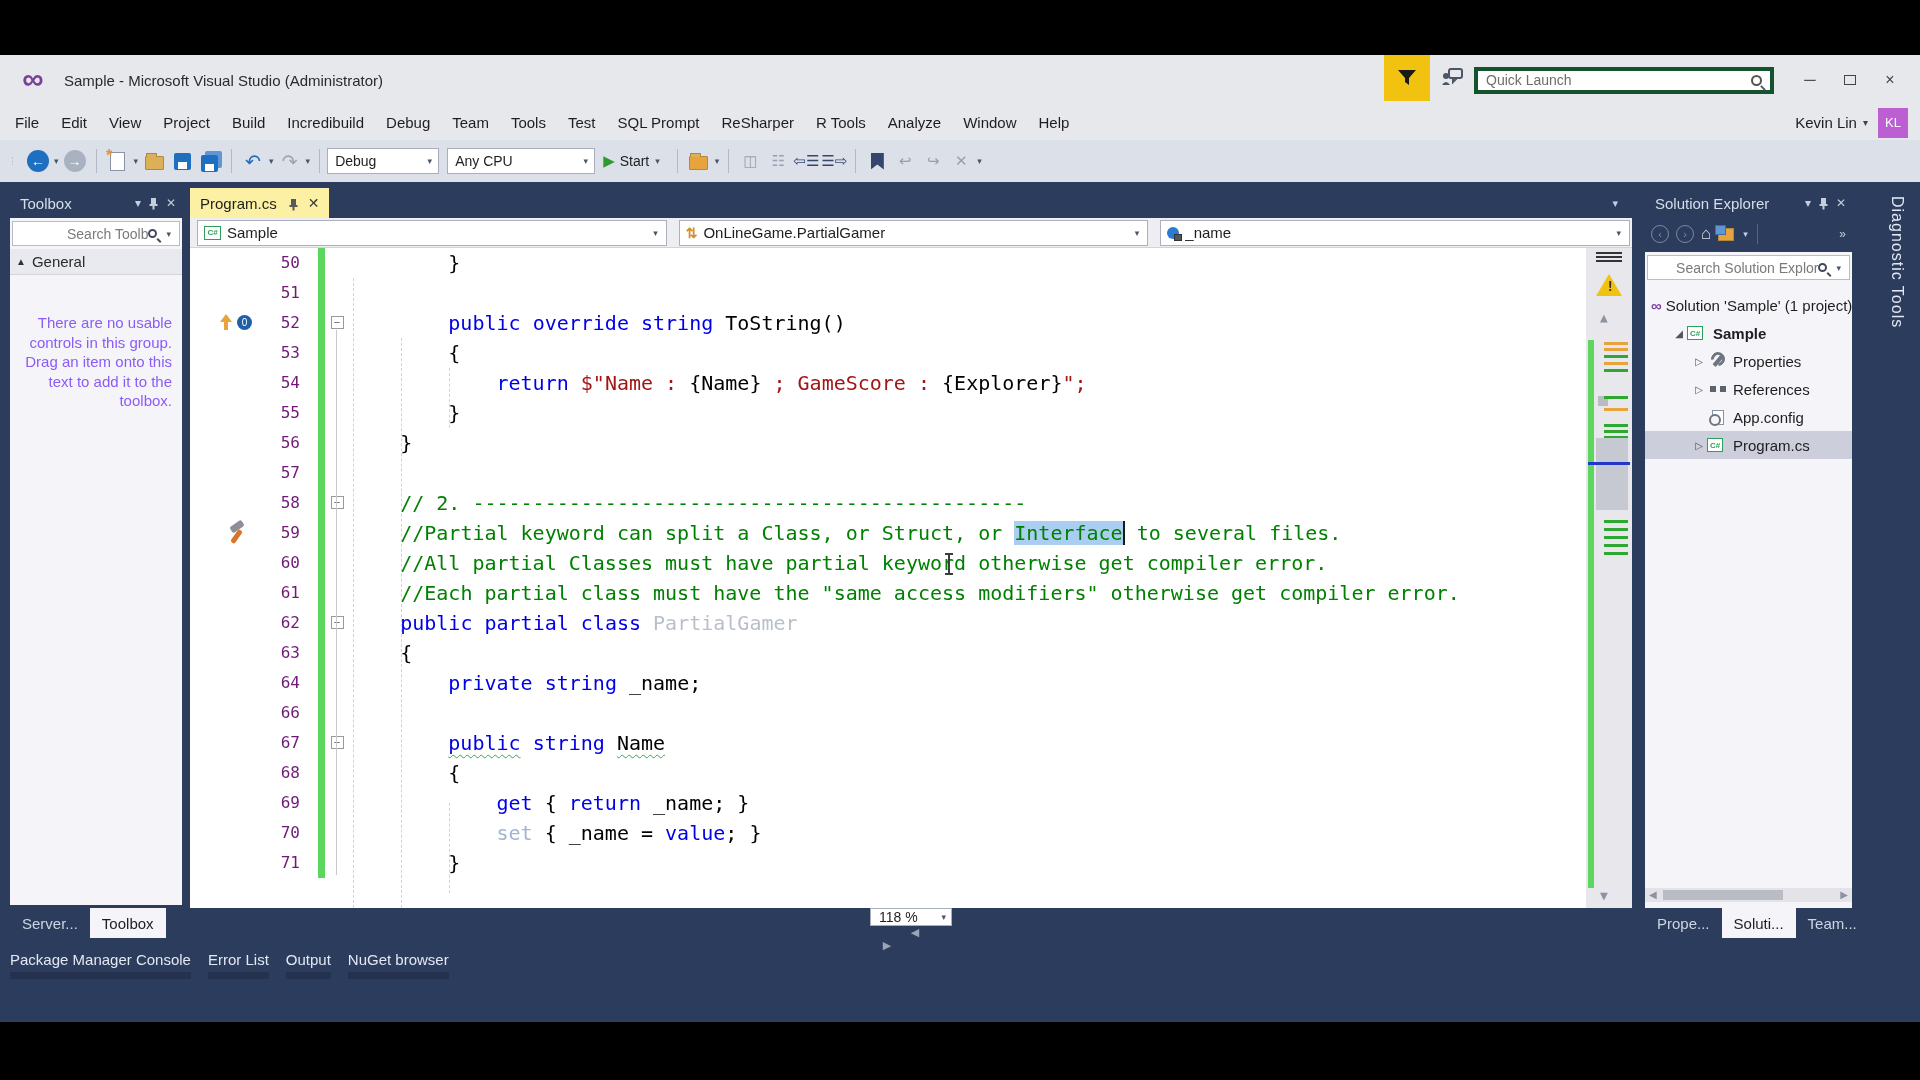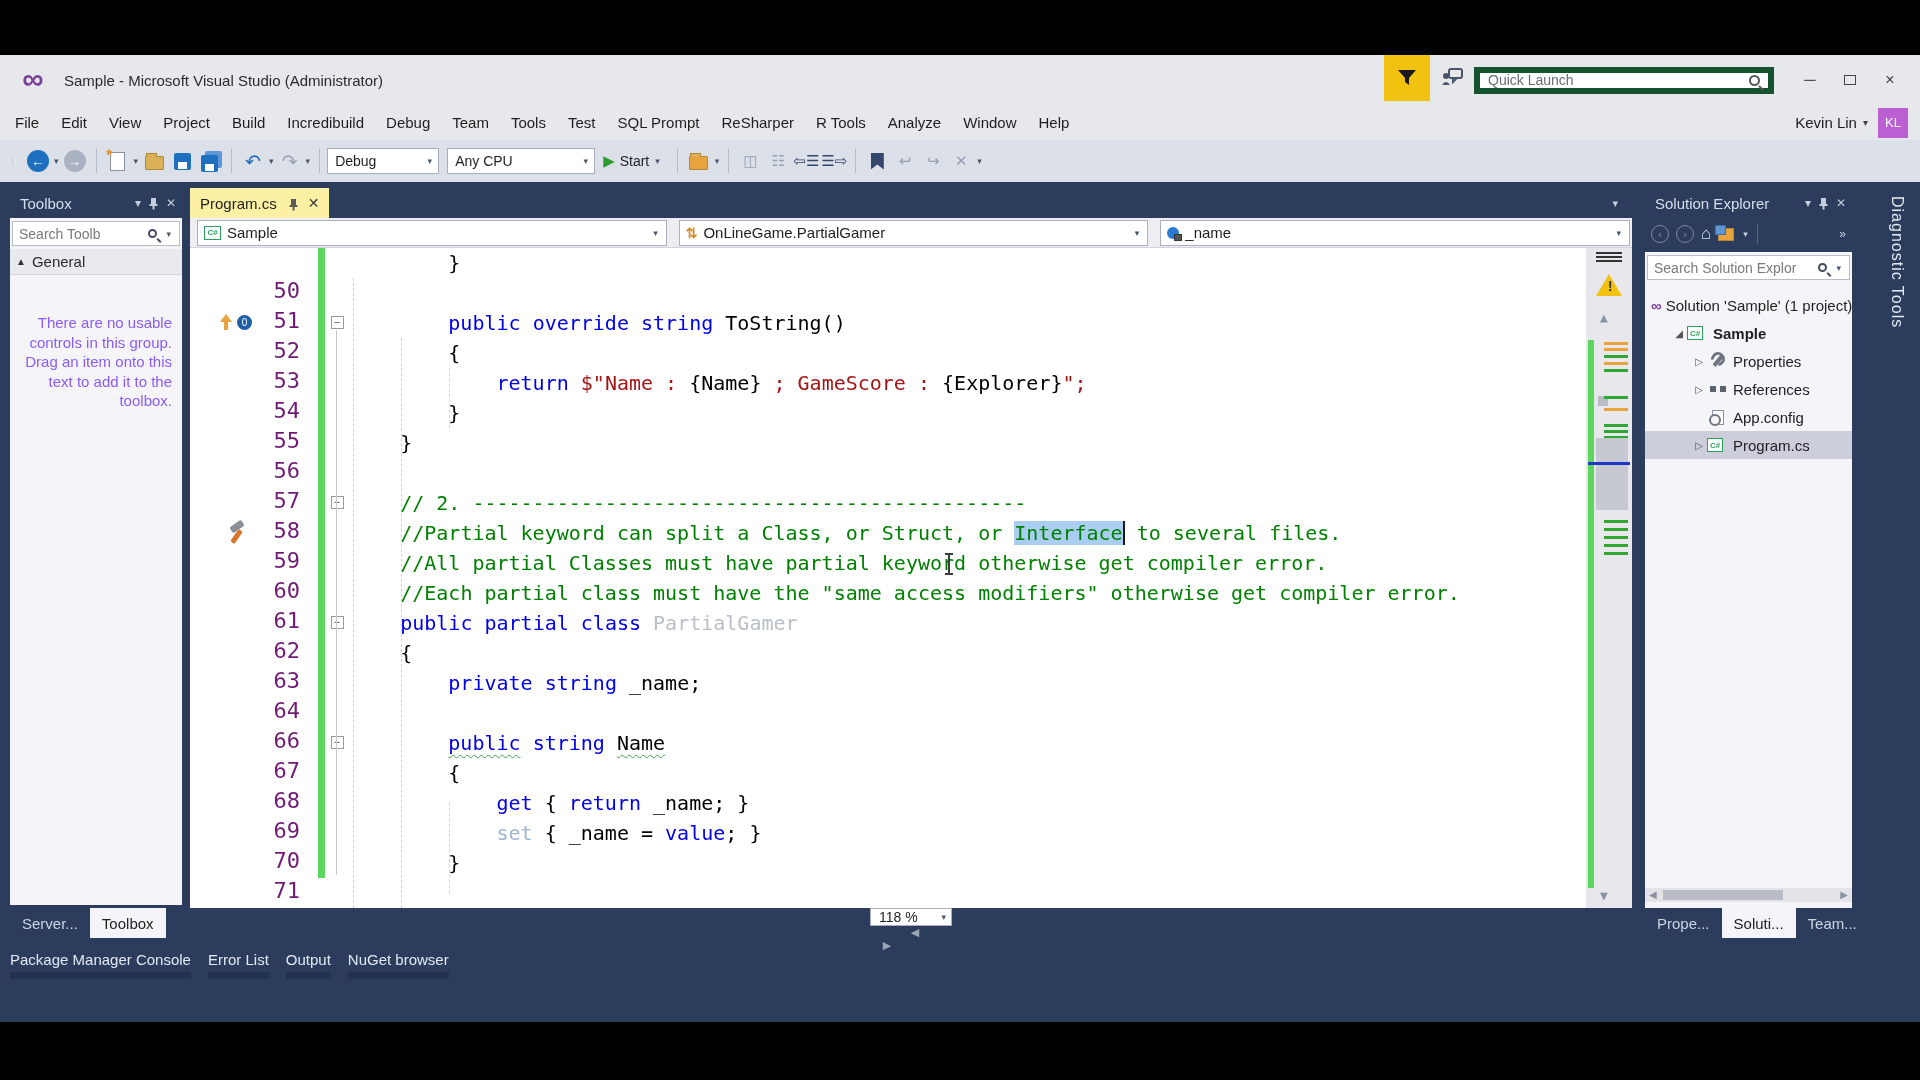--- a/index.html
+++ b/index.html
@@ -11,21 +11,21 @@
   
   .titlebar { position:absolute; left:0; top:0; width:100%; height:50px;
               background:#E7E8EC; display:flex; align-items:center; }
   .vs-logo { width:34px; height:34px; margin:0 14px 0 16px; color:#7A3E9D;
              font-size:30px; font-weight:bold; line-height:32px; text-align:center; }
   .win-title { font-size:15px; color:#2B2B2B; }
   .tb-spacer { flex:1; }
   .filter-btn { width:46px; height:46px; background:#F2C211; align-self:flex-start;
                 display:flex; align-items:center; justify-content:center; }
   .feedback { margin:0 10px; }
-  .quicklaunch { width:300px; height:27px; background:#fff; border:6px solid #14532d;
+  .quicklaunch { width:300px; height:27px; background:#fff; border:4px solid #14532d;
                  display:flex; align-items:center; padding:0 8px; margin-right:16px; }
   .quicklaunch .ql-text { flex:1; font-size:14px; color:#6D6D6D; }
   .lens { width:11px; height:11px; border:2px solid #555; border-radius:50%; position:relative; }
   .lens::after { content:""; position:absolute; width:2px; height:6px; background:#555;
                  left:9px; top:8px; transform:rotate(-45deg); }
   .win-btns { display:flex; margin-right:10px; }
   .win-btn { width:40px; height:34px; display:flex; align-items:center; justify-content:center;
              color:#444; font-size:16px; }
   .maxbox { width:12px; height:10px; border:1.5px solid #444; }
 
@@ -72,21 +72,21 @@
   .bookmark { width:13px; height:17px; background:#34466B;
               clip-path:polygon(0 0,100% 0,100% 100%,50% 70%,0 100%); }
 
   
   .panel-title { height:30px; display:flex; align-items:center; color:#D7DEEA;
                  font-size:15px; padding:0 6px 0 10px; }
   .panel-title .icons { margin-left:auto; display:flex; align-items:center; gap:8px;
                         color:#C5CEDC; font-size:12px; }
   .searchbox { height:25px; background:#fff; border:1px solid #B7BCC9; display:flex;
                align-items:center; padding:0 6px; margin:3px 2px; }
-  .searchbox .s-text { flex:1; font-size:14px; color:#7A7A7A; white-space:nowrap; overflow:hidden; }
+  .searchbox .s-text { flex:1; font-size:14px; color:#7A7A7A; white-space:nowrap; overflow:hidden;text-align:right; }
   .slens { width:9px; height:9px; border:2px solid #424A5C; border-radius:50%; position:relative; margin-right:7px;}
   .slens::after { content:""; position:absolute; width:2px; height:5px; background:#424A5C;
                   left:8px; top:7px; transform:rotate(-45deg); }
 
   
   #toolbox { position:absolute; left:10px; top:133px; width:172px; height:750px; }
   .tbx-body { position:absolute; left:0; top:30px; width:100%; height:687px; background:#F5F5F9; }
   .tbx-header { height:26px; background:#E9EAEF; border-bottom:1px solid #D4D6DD;
                 display:flex; align-items:center; font-size:15px; color:#2B2B2B; padding-left:6px; }
   .tbx-header .tri { font-size:10px; margin-right:6px; color:#333; }
@@ -118,22 +118,22 @@
                position:relative; }
   .field-ico::after { content:""; position:absolute; right:-3px; bottom:-2px; width:6px; height:5px;
                       background:#555; border:1px solid #333; }
 
   .code-area { position:relative; height:660px; background:#fff; overflow:hidden;
                font-family:"DejaVu Sans Mono", monospace; }
   .guide { position:absolute; border-left:1px dashed #D2D2D2; width:0; }
   .fold-line { position:absolute; left:146px; width:1px; background:#C9C9C9; }
   .code-row { display:flex; height:30px; }
   .c-icon { width:70px; display:flex; align-items:center; justify-content:flex-end; padding-right:6px; }
-  .c-num { width:52px; text-align:right; padding-right:12px; font-size:22px; line-height:30px;
-           color:#701a75;margin-top:28px; }
+  .c-num { width:52px; text-align:right; padding-right:12px; font-size:16px; line-height:30px;
+           color:#701a75; }
   .c-bar { width:14px; } .c-bar i { display:block; width:7px; height:30px; background:#5CD65C; margin-left:6px; }
   .c-fold { width:22px; display:flex; justify-content:center; }
   .foldbox { width:13px; height:13px; margin-top:8px; border:1px solid #9A9A9A; background:#fff;
              color:#555; font-size:11px; line-height:11px; text-align:center;
              font-family:"Liberation Sans",sans-serif; }
   .c-text { margin-left:4px; white-space:pre; font-size:20px; line-height:30px; }
   .tok-k { color:#0000E8; } .tok-s { color:#A31515; } .tok-c { color:#008000; }
   .tok-p { color:#000; } .tok-i { color:#000; }
   .tok-tg { color:#B9BFC9; } .tok-kg { color:#9FB6D4; }
   .sq { text-decoration:underline wavy #3DA556 1px; text-underline-offset:4px; }

